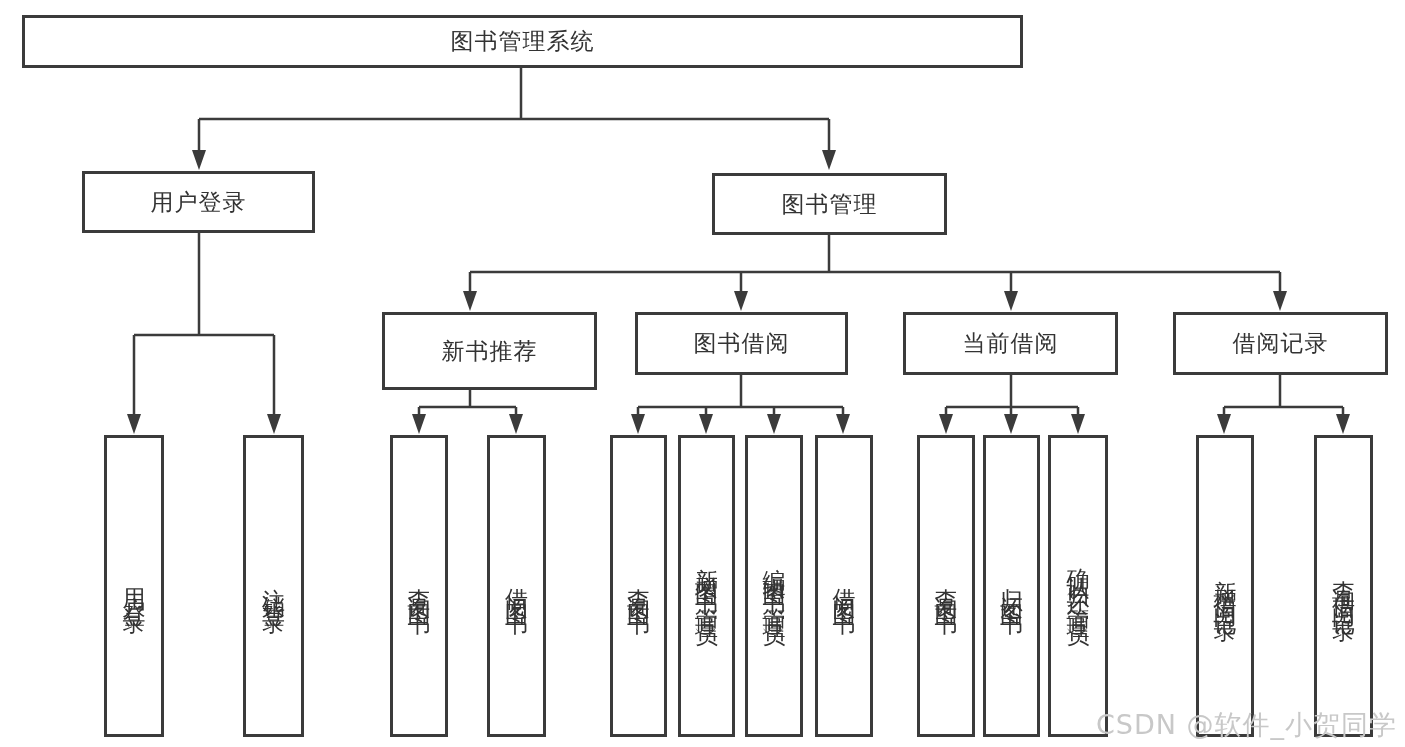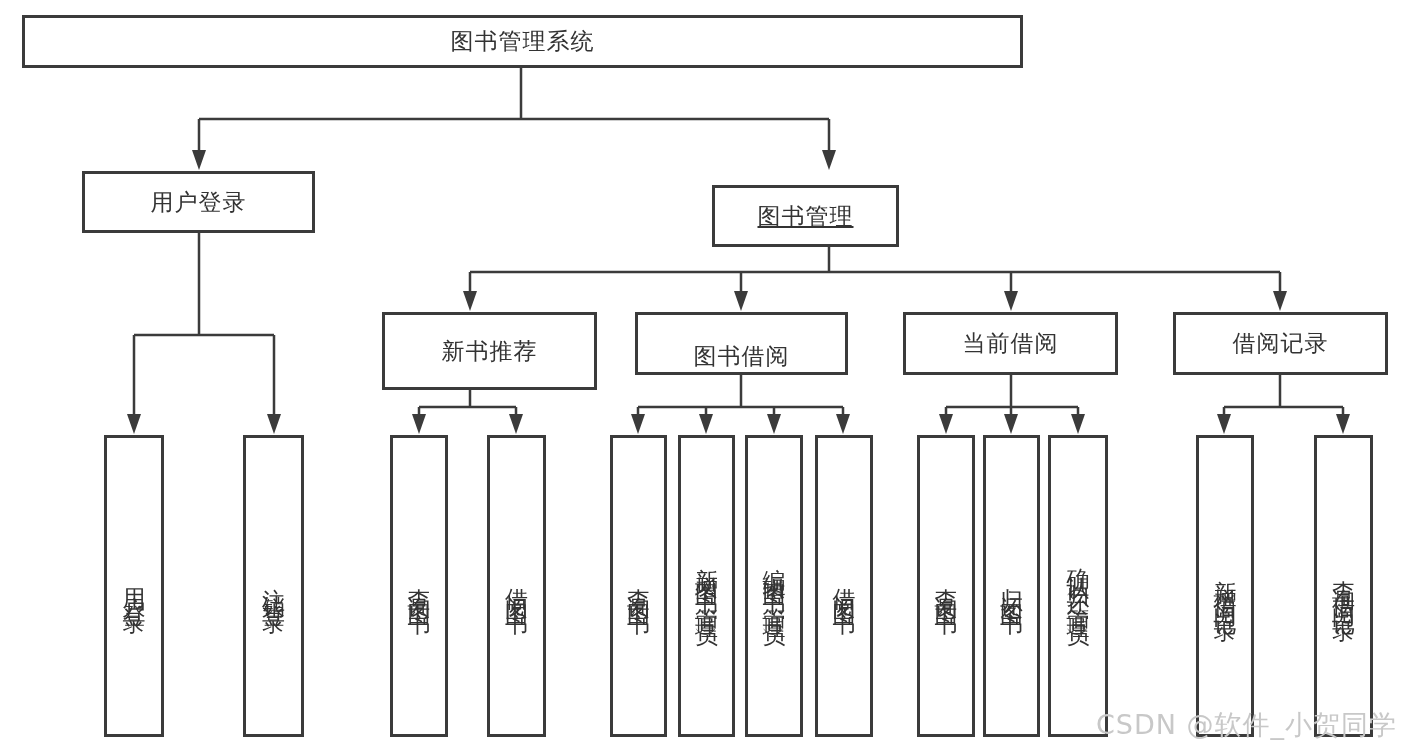--- a/index.html
+++ b/index.html
@@ -43,24 +43,24 @@
     writing-mode: vertical-rl;
     text-orientation: mixed;
     letter-spacing: 8px;
     white-space: nowrap;
     line-height: 1;
   }
   
   .n-root            { left: 22px;   top: 15px;  width: 1001px; height: 53px; }
   
   .n-user-login      { left: 82px;   top: 171px; width: 233px;  height: 62px; }
-  .n-book-mgmt       { left: 712px;  top: 185px; width: 187px;  height: 62px; text-decoration: underline; }
+  .n-book-mgmt       { left: 712px;  top: 173px; width: 235px;  height: 62px; }
   
   .n-new-book-rec    { left: 382px;  top: 312px; width: 215px;  height: 78px; }
-  .n-book-borrow     { left: 635px;  top: 312px; width: 213px;  height: 63px; align-items: flex-end; }
+  .n-book-borrow     { left: 635px;  top: 312px; width: 213px;  height: 63px; }
   .n-current-borrow  { left: 903px;  top: 312px; width: 215px;  height: 63px; text-align: center; }
   .n-borrow-records  { left: 1173px; top: 312px; width: 215px;  height: 63px; }
   
   .leaf { top: 435px; height: 302px; }
   .n-leaf-g1a { left: 104px;  width: 60px; }
   .n-leaf-g1b { left: 243px;  width: 61px; }
   .n-leaf-g2a { left: 390px;  width: 58px; }
   .n-leaf-g2b { left: 487px;  width: 59px; }
   .n-leaf-g3a { left: 610px;  width: 57px; }
   .n-leaf-g3b { left: 678px;  width: 57px; }

